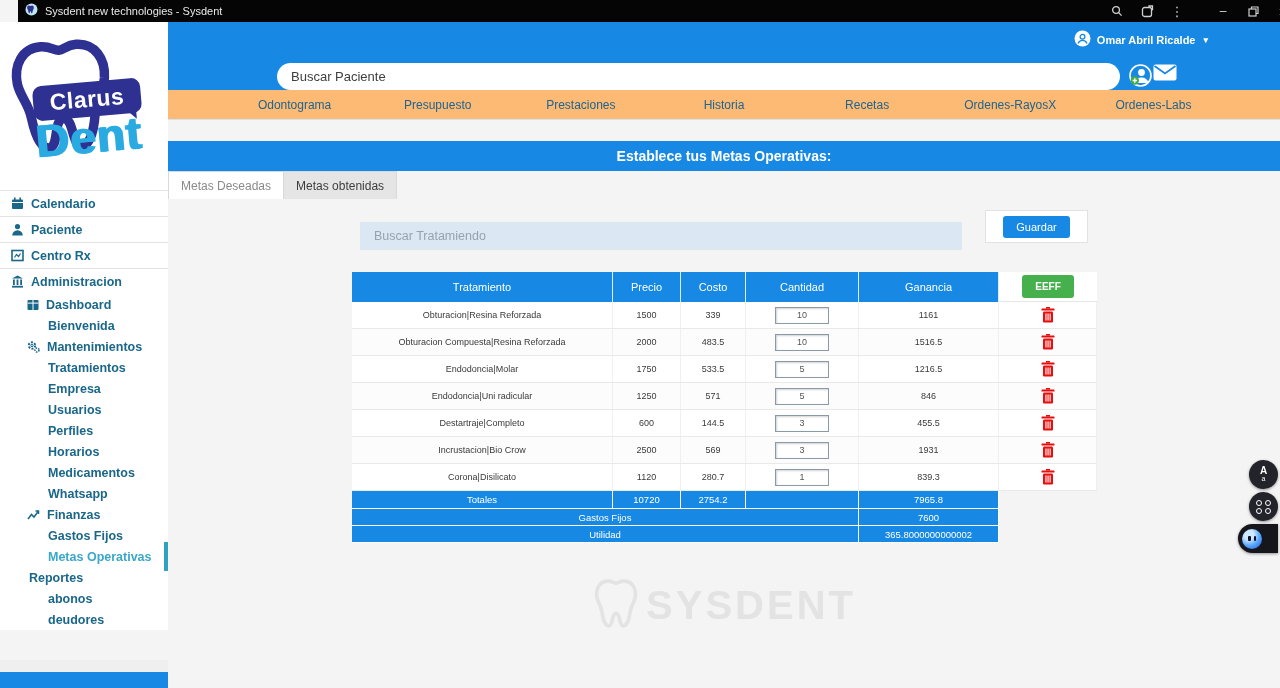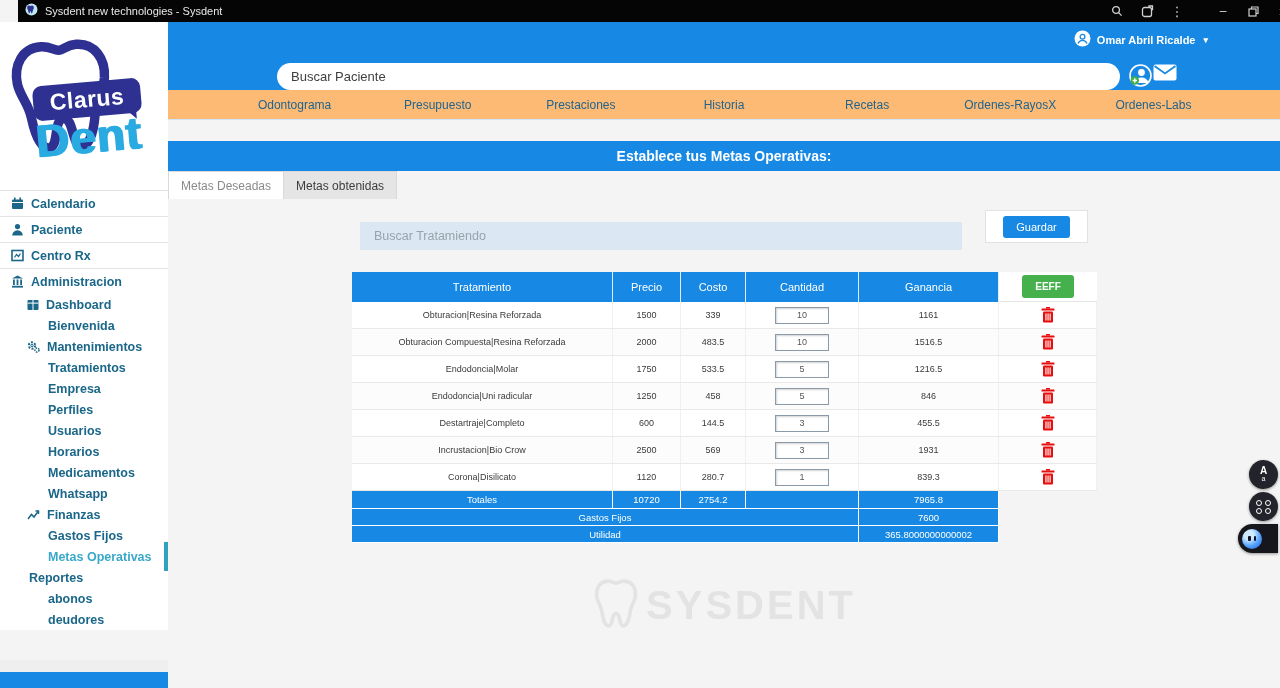--- a/index.html
+++ b/index.html
@@ -249,24 +249,24 @@
         </span>
       <span>Mantenimientos</span>
     </div>
     <div class="mi l2">
       <span>Tratamientos</span>
     </div>
     <div class="mi l2">
       <span>Empresa</span>
     </div>
     <div class="mi l2">
+      <span>Usuarios</span>
+    </div>
+    <div class="mi l2">
       <span>Perfiles</span>
-    </div>
-    <div class="mi l2">
-      <span>Usuarios</span>
     </div>
     <div class="mi l2">
       <span>Horarios</span>
     </div>
     <div class="mi l2">
       <span>Medicamentos</span>
     </div>
     <div class="mi l2">
       <span>Whatsapp</span>
     </div>
@@ -433,21 +433,21 @@
                 <rect x="4.4" y="6.5" width="1.1" height="7" fill="#fff"></rect>
                 <rect x="6.5" y="6.5" width="1.1" height="7" fill="#fff"></rect>
                 <rect x="8.6" y="6.5" width="1.1" height="7" fill="#fff"></rect>
               </svg>
             </span>
           </div>
       </div>
       <div class="tr">
         <div class="td c-trat">Endodoncia|Uni radicular</div>
         <div class="td c-precio">1250</div>
-        <div class="td c-costo">458</div>
+        <div class="td c-costo">571</div>
         <div class="td c-cant">
             <input class="qty" value="5" style="">
           </div>
         <div class="td c-gan">846</div>
         <div class="td c-eeff">
             <span class="trash">
               <svg width="14" height="16" viewBox="0 0 14 16">
                 <rect x="2" y="4.5" width="10" height="11" rx="1.2" fill="#e60f0f"></rect>
                 <rect x="0.5" y="1.5" width="13" height="2" rx="0.6" fill="#e60f0f"></rect>
                 <rect x="5" y="0" width="4" height="1.6" fill="#e60f0f"></rect>

